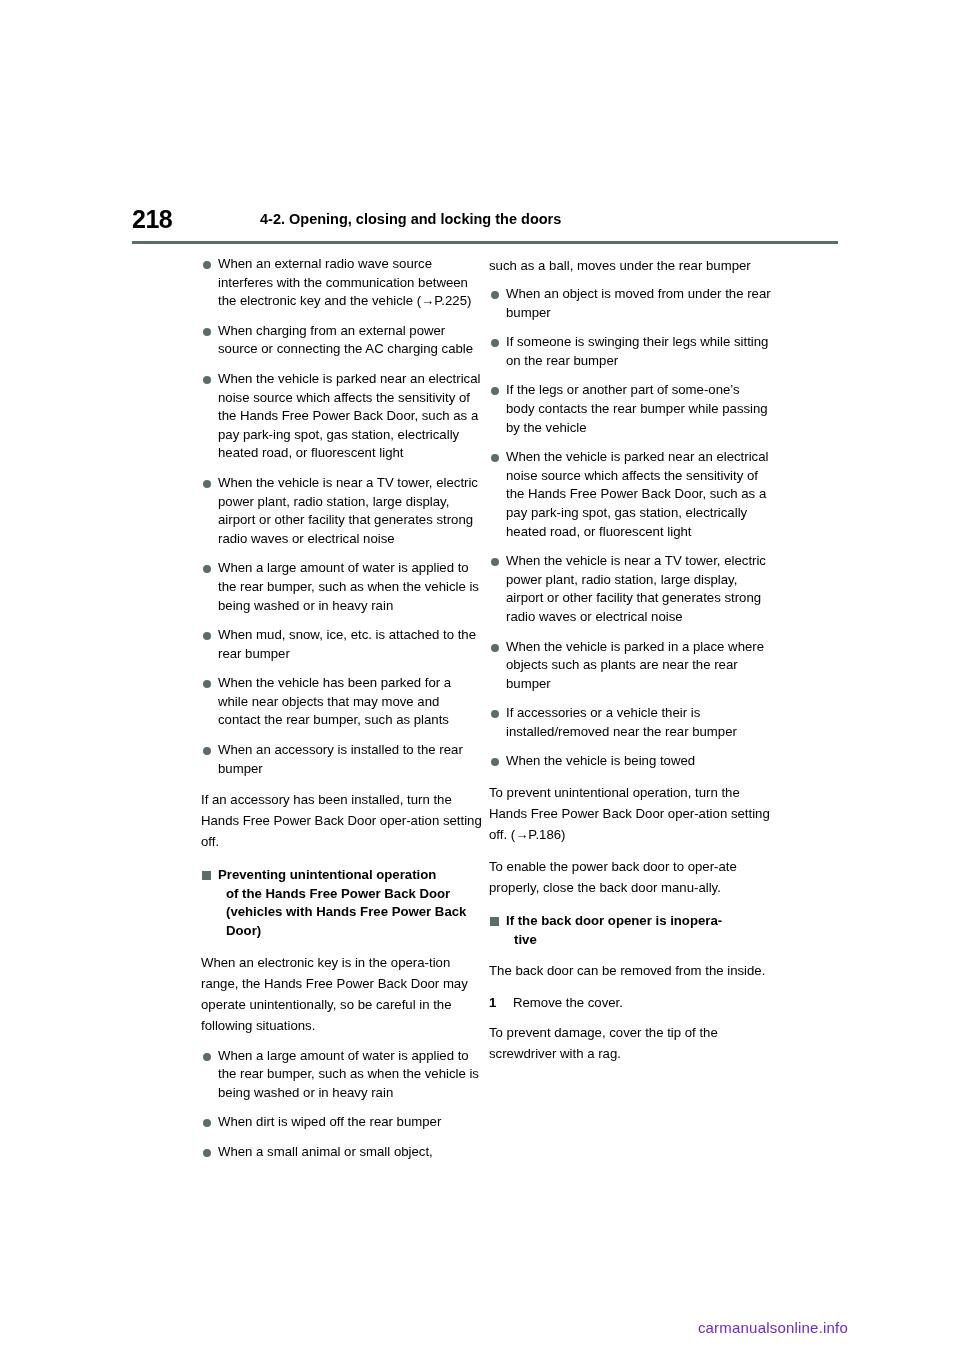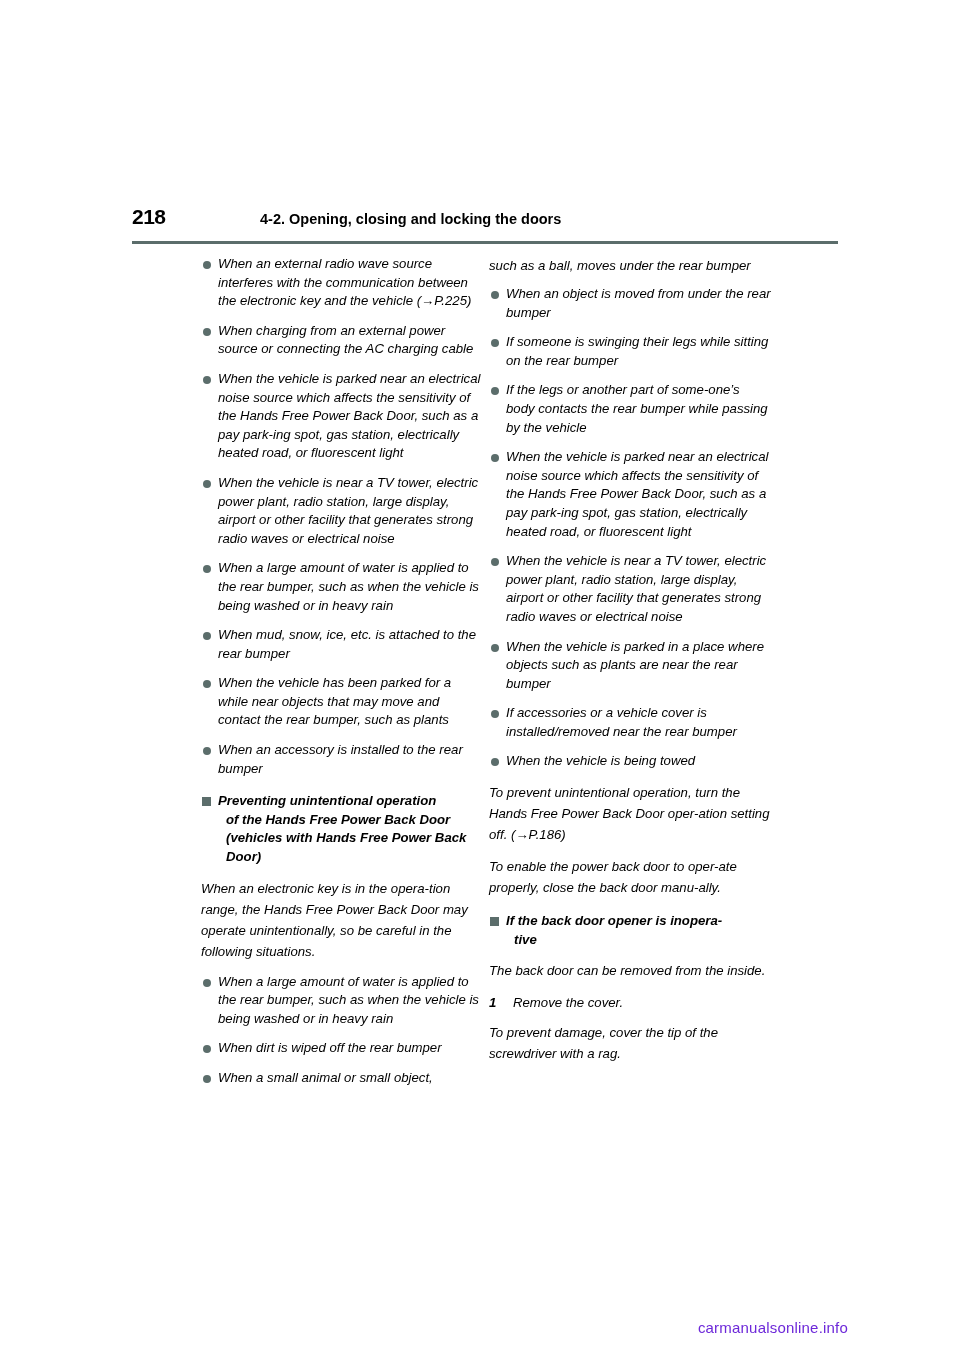--- a/index.html
+++ b/index.html
@@ -26,21 +26,21 @@
     position: absolute;
     left: 132px;
     top: 205px;
     width: 706px;
     height: 36px;
   }
   .page-number {
     position: absolute;
     left: 0;
     top: 0;
-    font-size: 21px;
+    font-size: 25px;
     font-weight: bold;
     color: #000;
     letter-spacing: -0.5px;
   }
   .header-title {
     position: absolute;
     left: 128px;
     top: 6px;
     font-size: 14.5px;
     font-weight: bold;
@@ -53,21 +53,20 @@
     height: 3px;
     background: #5b6d6b;
   }
   
   .col {
     position: absolute;
     top: 255px;
     width: 282px;
     font-size: 13.2px;
     line-height: 18.6px;
-    font-style: italic;
   }
   .col-left { left: 201px; }
   .col-right { left: 489px; }
 
   .bullet-item {
     position: relative;
     padding-left: 17px;
     margin-bottom: 11px;
   }
   .bullet-item::before {
@@ -143,20 +142,21 @@
 
     <div class="bullet-item">When an external radio wave source interferes with the communication between the electronic key and the vehicle (→P.225)</div>
     <div class="bullet-item">When charging from an external power source or connecting the AC charging cable</div>
     <div class="bullet-item">When the vehicle is parked near an electrical noise source which affects the sensitivity of the Hands Free Power Back Door, such as a pay park-ing spot, gas station, electrically heated road, or fluorescent light</div>
     <div class="bullet-item">When the vehicle is near a TV tower, electric power plant, radio station, large display, airport or other facility that generates strong radio waves or electrical noise</div>
     <div class="bullet-item">When a large amount of water is applied to the rear bumper, such as when the vehicle is being washed or in heavy rain</div>
     <div class="bullet-item">When mud, snow, ice, etc. is attached to the rear bumper</div>
     <div class="bullet-item">When the vehicle has been parked for a while near objects that may move and contact the rear bumper, such as plants</div>
     <div class="bullet-item">When an accessory is installed to the rear bumper</div>
 
+    <div class="para">If an accessory has been installed, turn the Hands Free Power Back Door oper-ation setting off.</div>
 
     <div class="sub-head">
       <span>Preventing unintentional operation</span>
       <span class="indent2">of the Hands Free Power Back Door (vehicles with Hands Free Power Back Door)</span>
     </div>
 
     <div class="para">When an electronic key is in the opera-tion range, the Hands Free Power Back Door may operate unintentionally, so be careful in the following situations.</div>
 
     <div class="bullet-item">When a large amount of water is applied to the rear bumper, such as when the vehicle is being washed or in heavy rain</div>
     <div class="bullet-item">When dirt is wiped off the rear bumper</div>
@@ -167,21 +167,21 @@
   <div class="col col-right">
 
     <div class="para tight">such as a ball, moves under the rear bumper</div>
 
     <div class="bullet-item">When an object is moved from under the rear bumper</div>
     <div class="bullet-item">If someone is swinging their legs while sitting on the rear bumper</div>
     <div class="bullet-item">If the legs or another part of some-one’s body contacts the rear bumper while passing by the vehicle</div>
     <div class="bullet-item">When the vehicle is parked near an electrical noise source which affects the sensitivity of the Hands Free Power Back Door, such as a pay park-ing spot, gas station, electrically heated road, or fluorescent light</div>
     <div class="bullet-item">When the vehicle is near a TV tower, electric power plant, radio station, large display, airport or other facility that generates strong radio waves or electrical noise</div>
     <div class="bullet-item">When the vehicle is parked in a place where objects such as plants are near the rear bumper</div>
-    <div class="bullet-item">If accessories or a vehicle cover is installed/removed near the rear bumper</div>
+    <div class="bullet-item">If accessories or a vehicle their is installed/removed near the rear bumper</div>
     <div class="bullet-item">When the vehicle is being towed</div>
 
     <div class="para">To prevent unintentional operation, turn the Hands Free Power Back Door oper-ation setting off. (→P.186)</div>
 
 
     <div class="para">To enable the power back door to oper-ate properly, close the back door manu-ally.</div>
 
     <div class="sub-head">
       <span>If the back door opener is inopera-</span>
       <span class="indent2">tive</span>

